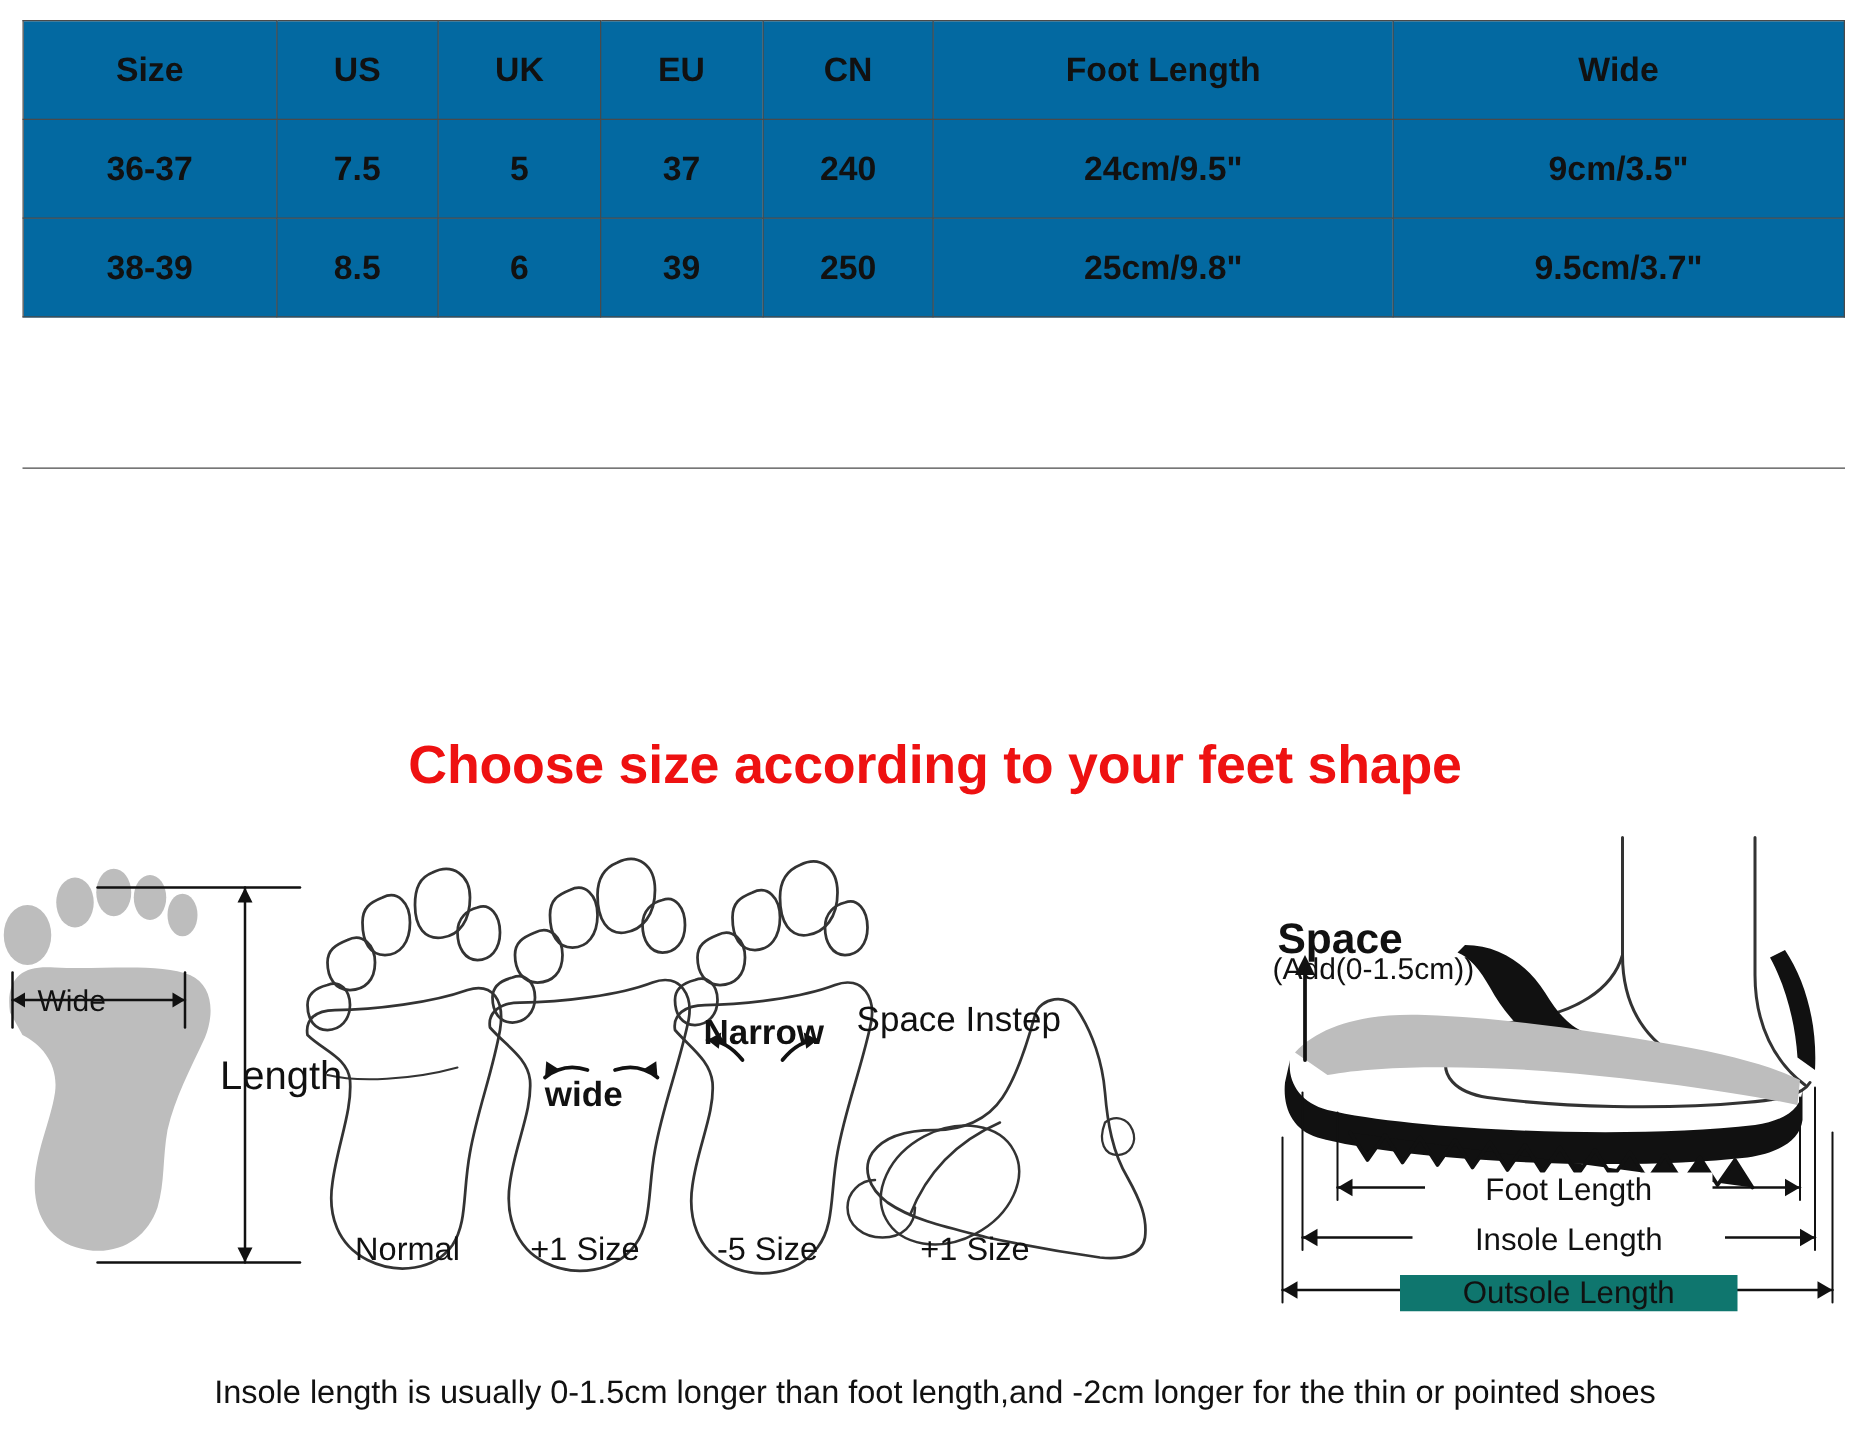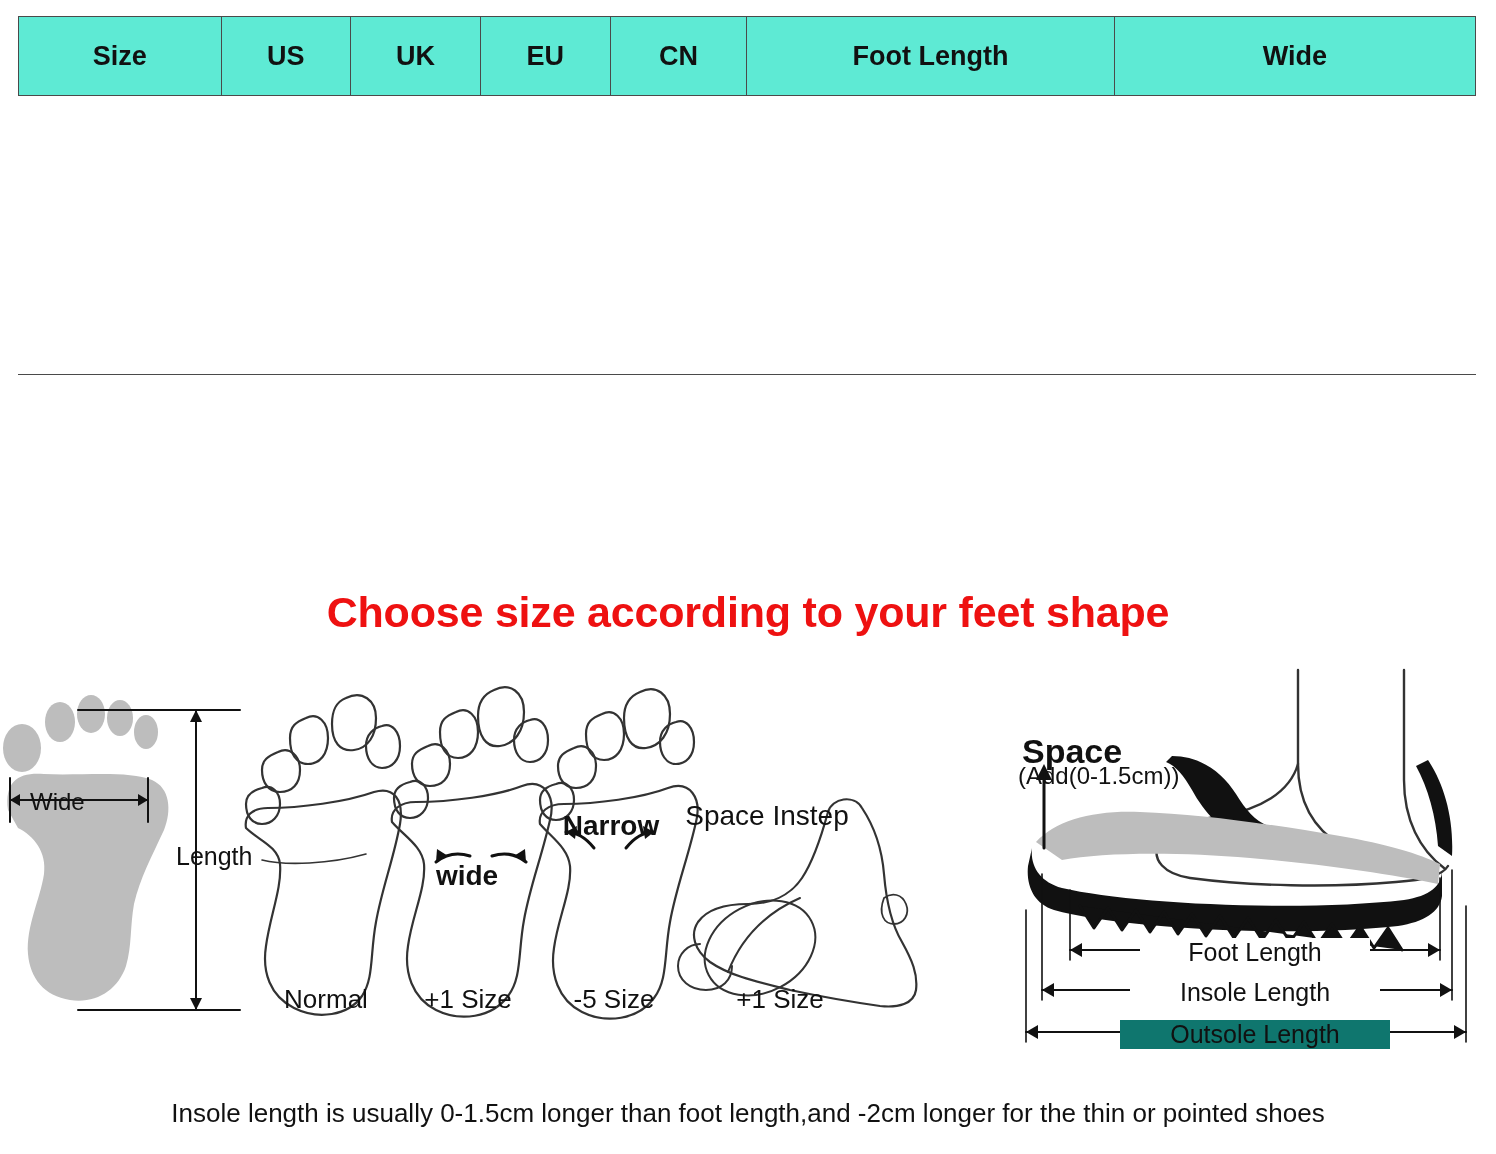--- a/index.html
+++ b/index.html
@@ -31,21 +31,21 @@
   table.size-table th,
   table.size-table td {
     border: 1px solid #4a4a4a;
     text-align: center;
     vertical-align: middle;
     font-size: 27px;
     font-weight: bold;
     height: 78px;
     padding: 0 4px;
     color: #111;
-    background: #5eead4;
+    background: #0369a1;
     margin-top: 40px;
   }
   table.size-table th { font-size: 27px; }
   col.c-size  { width: 13.9%; }
   col.c-us    { width: 8.9%; }
   col.c-uk    { width: 8.9%; }
   col.c-eu    { width: 8.9%; }
   col.c-cn    { width: 9.4%; }
   col.c-fl    { width: 25.2%; }
   col.c-wide  { width: 24.8%; }
@@ -121,20 +121,38 @@
         <th>Size</th>
         <th>US</th>
         <th>UK</th>
         <th>EU</th>
         <th>CN</th>
         <th>Foot Length</th>
         <th>Wide</th>
       </tr>
     </thead>
     <tbody>
+      <tr>
+        <td>36-37</td>
+        <td>7.5</td>
+        <td>5</td>
+        <td>37</td>
+        <td>240</td>
+        <td>24cm/9.5"</td>
+        <td>9cm/3.5"</td>
+      </tr>
+      <tr>
+        <td>38-39</td>
+        <td>8.5</td>
+        <td>6</td>
+        <td>39</td>
+        <td>250</td>
+        <td>25cm/9.8"</td>
+        <td>9.5cm/3.7"</td>
+      </tr>
     </tbody>
   </table>
 </div>
 <div class="table-underline"></div>
 
 <div class="headline">Choose size according to your feet shape</div>
 
 <div class="diagrams">
   <svg width="1496" height="400" viewBox="0 0 1496 400" xmlns="http://www.w3.org/2000/svg">
     <g fill="none" stroke="#333" stroke-width="2.2" stroke-linejoin="round" stroke-linecap="round">
@@ -275,21 +293,21 @@
         <line x1="1026" y1="372" x2="1466" y2="372" stroke="#111" stroke-width="2"></line>
         <path d="M1026 372 l12 -7 l0 14 z" fill="#111" stroke="none"></path>
         <path d="M1466 372 l-12 -7 l0 14 z" fill="#111" stroke="none"></path>
         <line x1="1026" y1="250" x2="1026" y2="382" stroke="#111" stroke-width="1.6"></line>
         <line x1="1466" y1="246" x2="1466" y2="382" stroke="#111" stroke-width="1.6"></line>
       </g>
     </g>
   </svg>
 
   <span class="cap" style="left:30px; top:128px; font-size:24px;">Wide</span>
-  <span class="cap" style="left:176px; top:182px; font-size:25px;">Length</span>
+  <span class="cap" style="left:176px; top:182px; font-size:32px;">Length</span>
 
   <span class="cap" style="left:256px; top:324px; width:140px; font-size:26px;">Normal</span>
 
   <span class="cap" style="left:412px; top:200px; width:110px; font-size:28px; font-weight:bold;">wide</span>
   <span class="cap" style="left:398px; top:324px; width:140px; font-size:26px;">+1 Size</span>
 
   <span class="cap" style="left:546px; top:150px; width:130px; font-size:28px; font-weight:bold;">Narrow</span>
   <span class="cap" style="left:544px; top:324px; width:140px; font-size:26px;">-5 Size</span>
 
   <span class="cap" style="left:672px; top:140px; width:190px; font-size:28px;">Space Instep</span>

